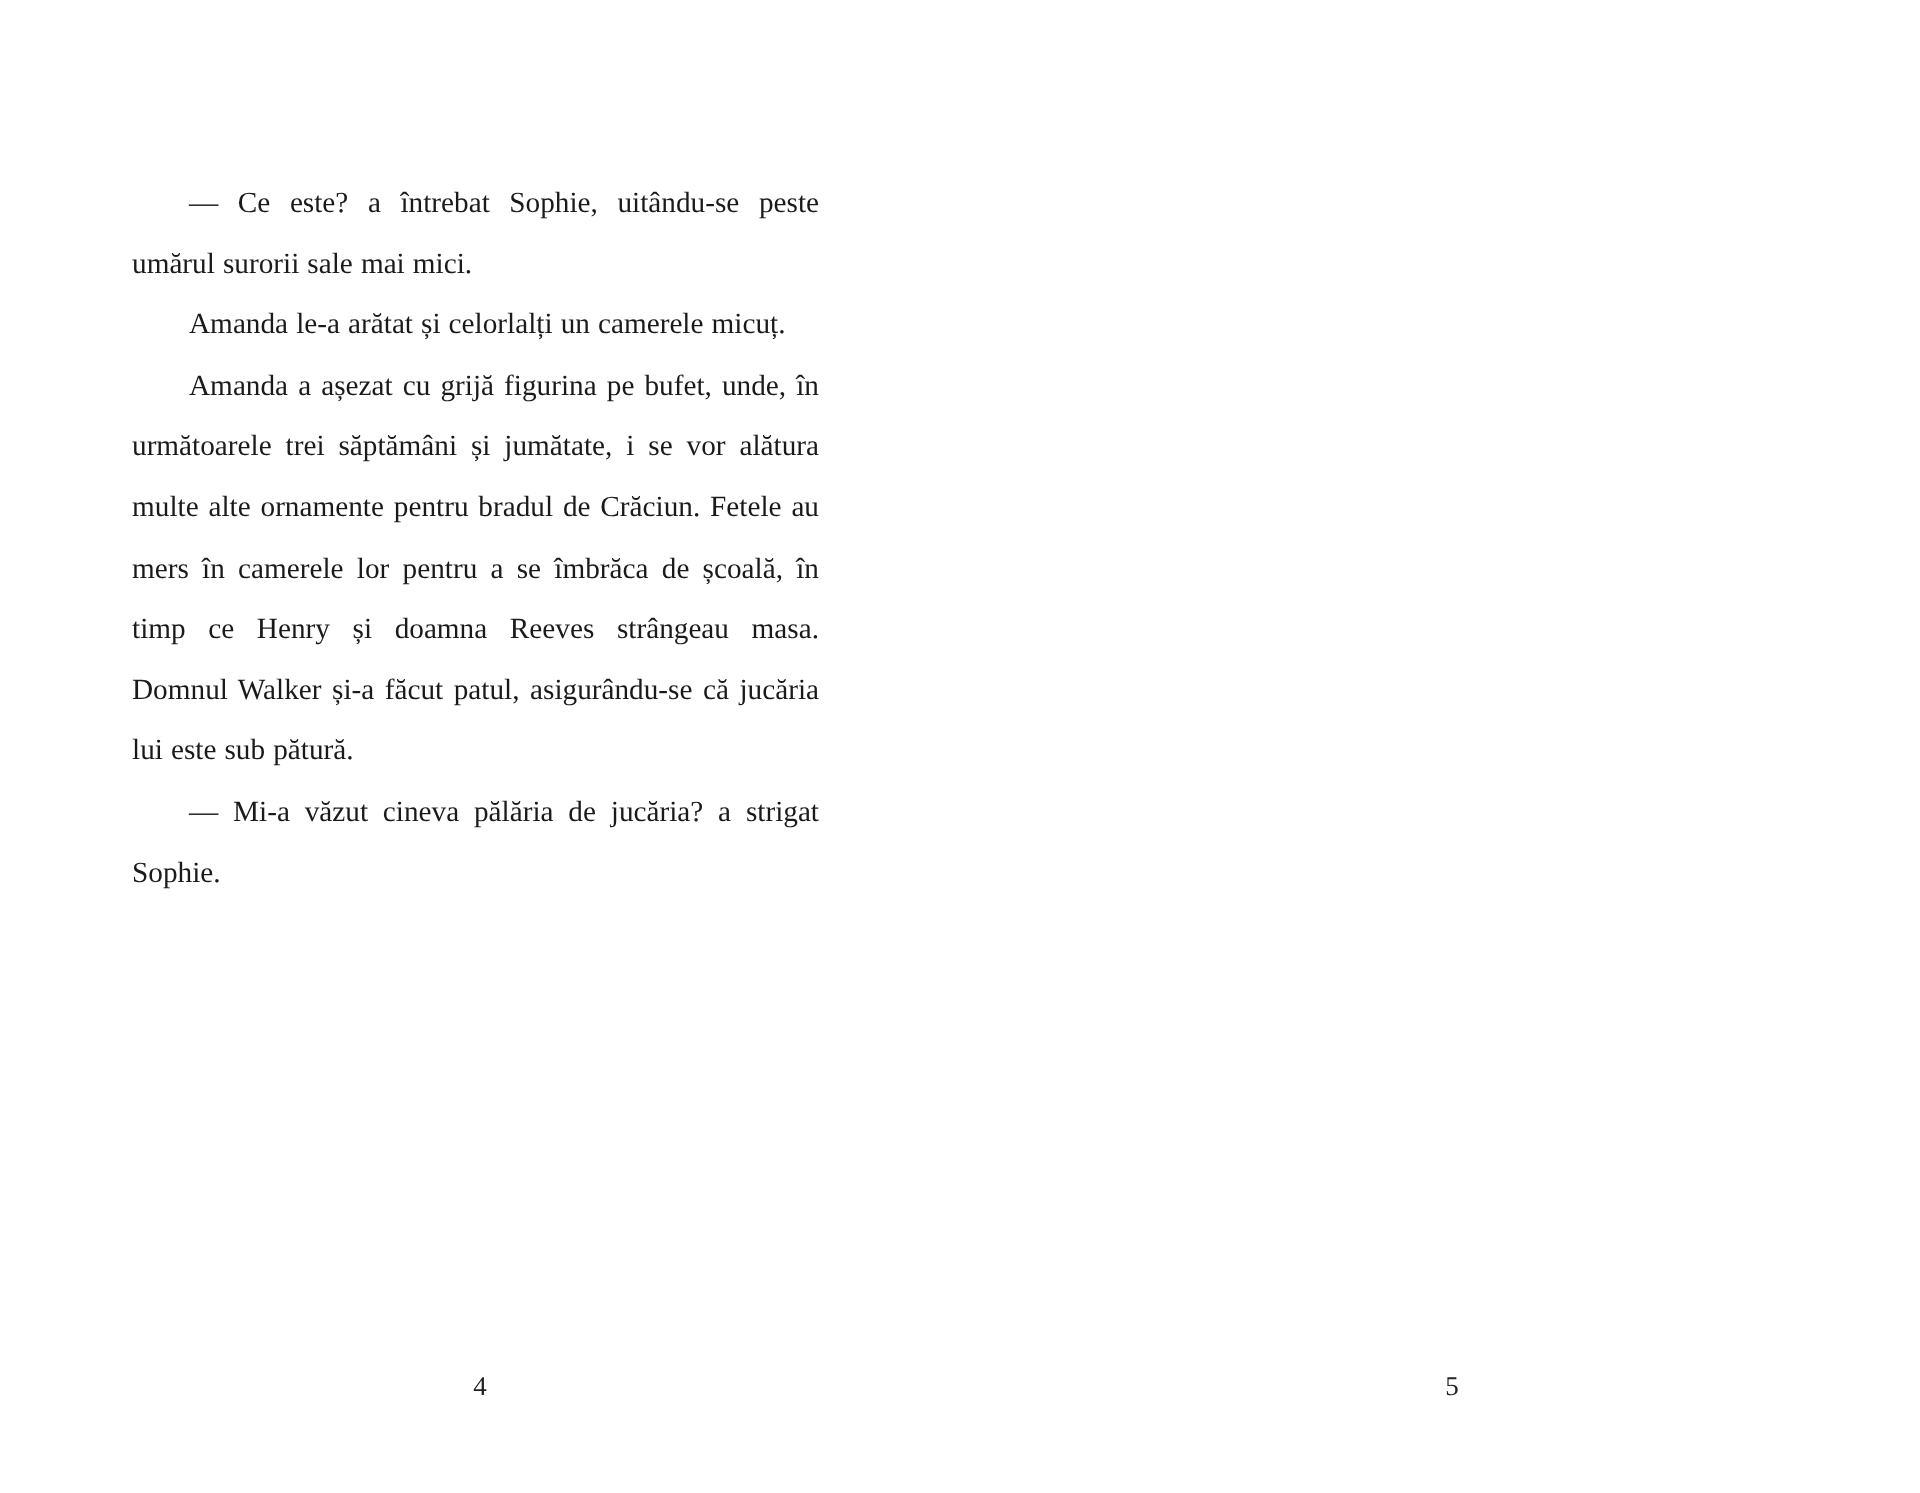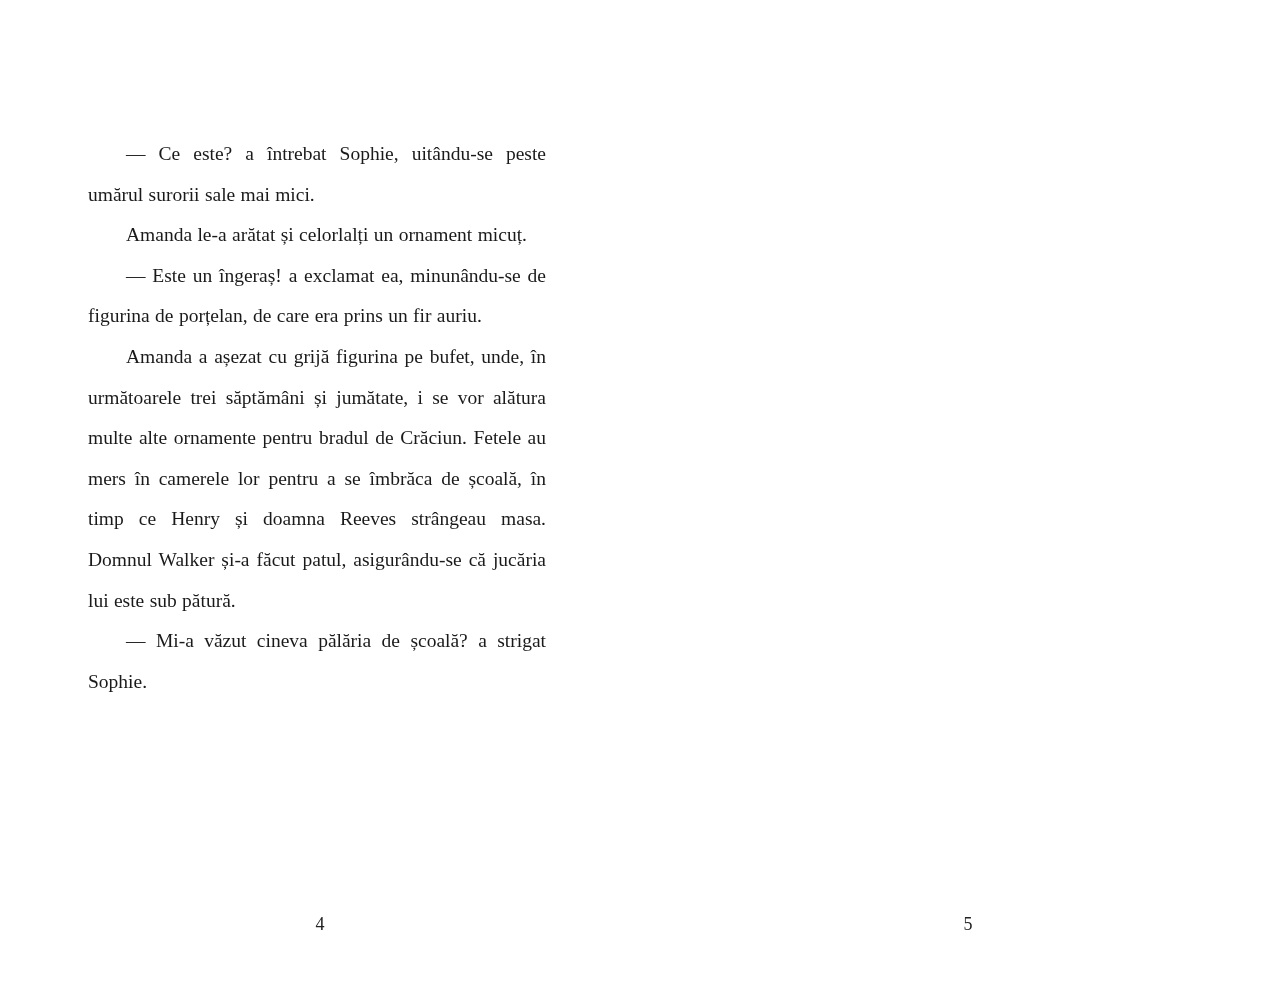--- a/index.html
+++ b/index.html
@@ -22,21 +22,21 @@
   }
   .page {
     position: relative;
     width: 640px;
     height: 995px;
     box-sizing: border-box;
   }
   .page-left .text-column {
     position: absolute;
     left: 88px;
-    top: 134px;
+    top: 116px;
     width: 458px;
   }
   p.para {
     margin: 0;
     font-size: 19.5px;
     line-height: 40.6px;
     text-align: justify;
     text-indent: 38px;
     hyphens: none;
     word-spacing: 0.5px;
@@ -57,24 +57,23 @@
   .page-right .folio { padding-left: 8px; }
 </style>
 </head>
 <body>
 
 <div class="spread">
 
   <div class="page page-left">
     <div class="text-column">
       <p class="para dash">— Ce este? a întrebat Sophie, uitându-se peste umărul surorii sale mai mici.</p>
-      <p class="para">Amanda le-a arătat și celorlalți un ornament micuț.</p>
-      <p class="para dash">— Este un îngeraș! a exclamat ea, minunându-se de figurina de porțelan, de care era prins un fir auriu.</p>
+      <p class="para">Amanda le-a arătat și celorlalți un camerele micuț.</p>
       <p class="para">Amanda a așezat cu grijă figurina pe bufet, unde, în următoarele trei săptămâni și jumătate, i se vor alătura multe alte ornamente pentru bradul de Crăciun. Fetele au mers în camerele lor pentru a se îmbrăca de școală, în timp ce Henry și doamna Reeves strângeau masa. Domnul Walker și-a făcut patul, asigurându-se că jucăria lui este sub pătură.</p>
-      <p class="para dash">— Mi-a văzut cineva pălăria de școală? a strigat Sophie.</p>
+      <p class="para dash">— Mi-a văzut cineva pălăria de jucăria? a strigat Sophie.</p>
     </div>
     <div class="folio">4</div>
   </div>
 
   <div class="page page-right">
 
     <div class="folio">5</div>
   </div>
 
 </div>

